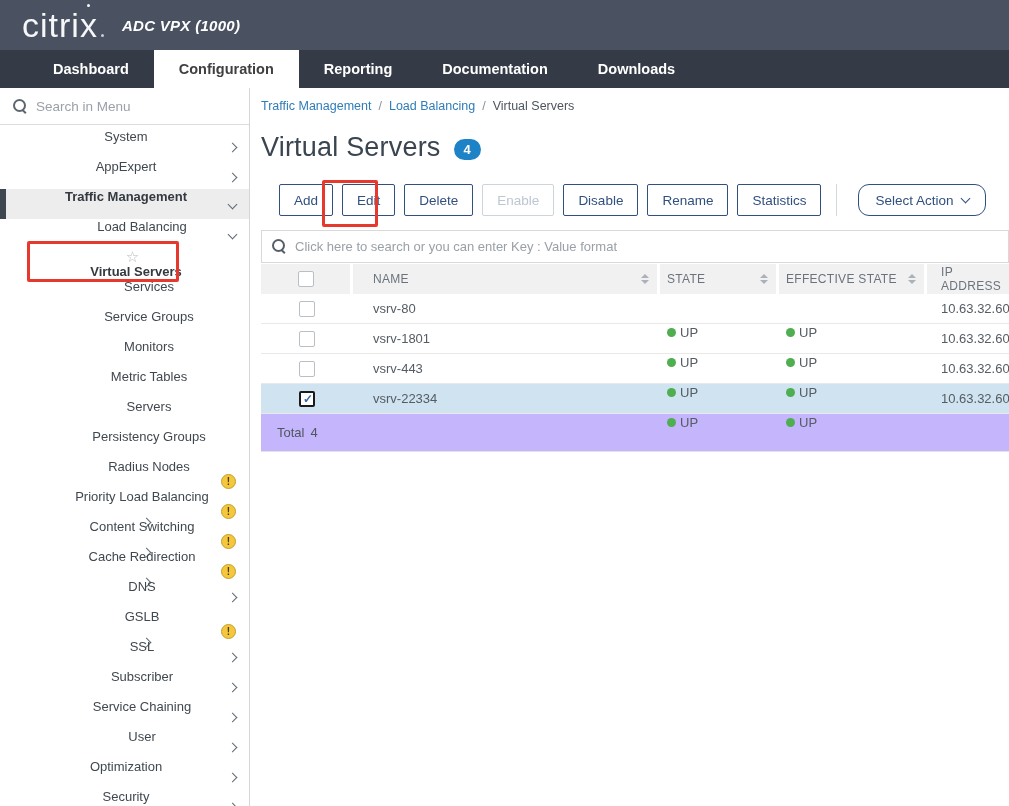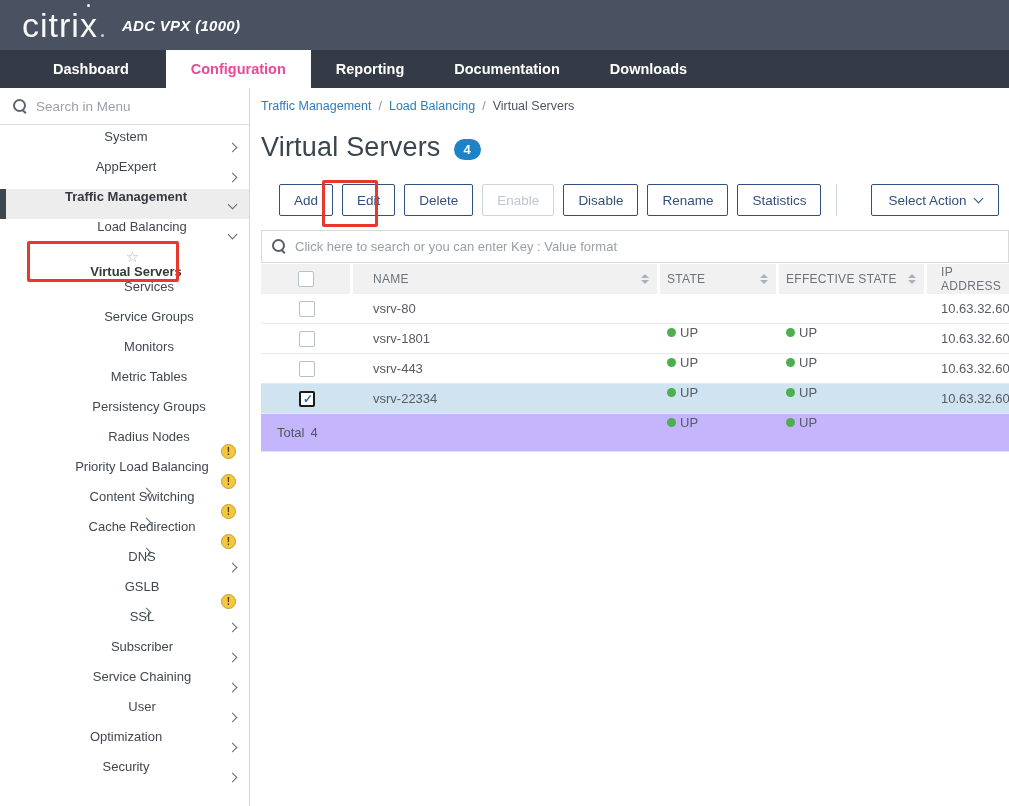--- a/index.html
+++ b/index.html
@@ -14,21 +14,21 @@
   .logo .xdot::before { content:""; position:absolute; top:-4px; left:50%; margin-left:-1.5px;
     width:3px; height:3px; border-radius:50%; background:#f5f7f8; }
   .logo::after { content:""; display:inline-block; width:3px; height:3px; border-radius:50%;
     background:#c7ccd3; margin-left:3px; vertical-align:baseline; }
   .product { color:#ffffff; font-size:15px; font-weight:700; margin-left:18px; letter-spacing:.3px;font-style:italic; }
 
   
   .navbar { height:38px; background:#343b46; display:flex; align-items:stretch; padding-left:28px; }
   .tab { display:flex; align-items:center; padding:0 25px; color:#ffffff; font-size:14.5px;
     font-weight:700; cursor:pointer; }
-  .tab.active { background:#ffffff; color:#ec4899;margin-left:12px; }
+  .tab.active { background:#ffffff; color:#404040; }
 
   
   .content { display:flex; height:718px; }
   .sidebar { width:250px; border-right:1px solid #d6d6d6; background:#fff; flex:none; }
   .main { flex:1; padding-left:11px; background:#fff; }
 
   
   .sb-search { height:37px; border-bottom:1px solid #dcdcdc; display:flex; align-items:center; padding-left:13px; }
   .mag { position:relative; width:15px; height:15px; flex:none; }
   .mag::before { content:""; position:absolute; left:0; top:0; width:9px; height:9px;
@@ -73,21 +73,21 @@
   .count-badge { margin-left:13px; background:#1d82c6; color:#fff; font-size:13px; font-weight:700;
     border-radius:11px; padding:3px 10px; line-height:1.2; transform:translateY(2px); }
 
   
   .toolbar { margin-top:21px; display:flex; align-items:center;padding-left:18px; }
   .btn { height:32px; padding:0 14px; background:#fff; border:1px solid #30507f; border-radius:2px;
     color:#30507f; font-size:13.5px; font-family:"Liberation Sans", sans-serif; cursor:pointer;
     margin-right:9px; display:flex; align-items:center; }
   .btn.disabled { border-color:#ccd4dc; color:#bcc7d2; cursor:default; }
   .tb-divider { width:1px; height:32px; background:#d3d8dd; margin:0 4px 0 6px; }
-  .btn.select-action { margin-left:30px; padding:0 16px; }
+  .btn.select-action { margin-left:17px; padding:0 16px;border-radius:11px; }
   .btn .chev-dd { width:7px; height:7px; border-right:1.5px solid #30507f; border-bottom:1.5px solid #30507f;
     transform:rotate(45deg); margin-left:8px; margin-top:-4px; }
 
   
   .searchbar { margin-top:14px; height:33px; border:1px solid #d9d9d9; display:flex; align-items:center;
     padding-left:10px; }
   .searchbar .mag { color:#565f68; }
   .searchbar input { border:none; outline:none; flex:1; margin-left:8px; font-size:13px; color:#444;
     font-family:"Liberation Sans", sans-serif; }
   .searchbar input::placeholder { color:#99a0a7; }
@@ -181,20 +181,23 @@
         <div class="mi l3">
           <span class="lbl">Service Groups</span>
         </div>
         <div class="mi l3">
           <span class="lbl">Monitors</span>
         </div>
         <div class="mi l3">
           <span class="lbl">Metric Tables</span>
         </div>
         <div class="mi l3">
+          <span class="lbl">Servers</span>
+        </div>
+        <div class="mi l3">
           <span class="lbl">Persistency Groups</span>
         </div>
         <div class="mi l3">
           <span class="lbl">Radius Nodes</span>
           <span class="warn"></span>
           <span class="chev ph"></span>
         </div>
         <div class="mi l2">
           <span class="lbl">Priority Load Balancing</span>
           <span class="warn"></span>

